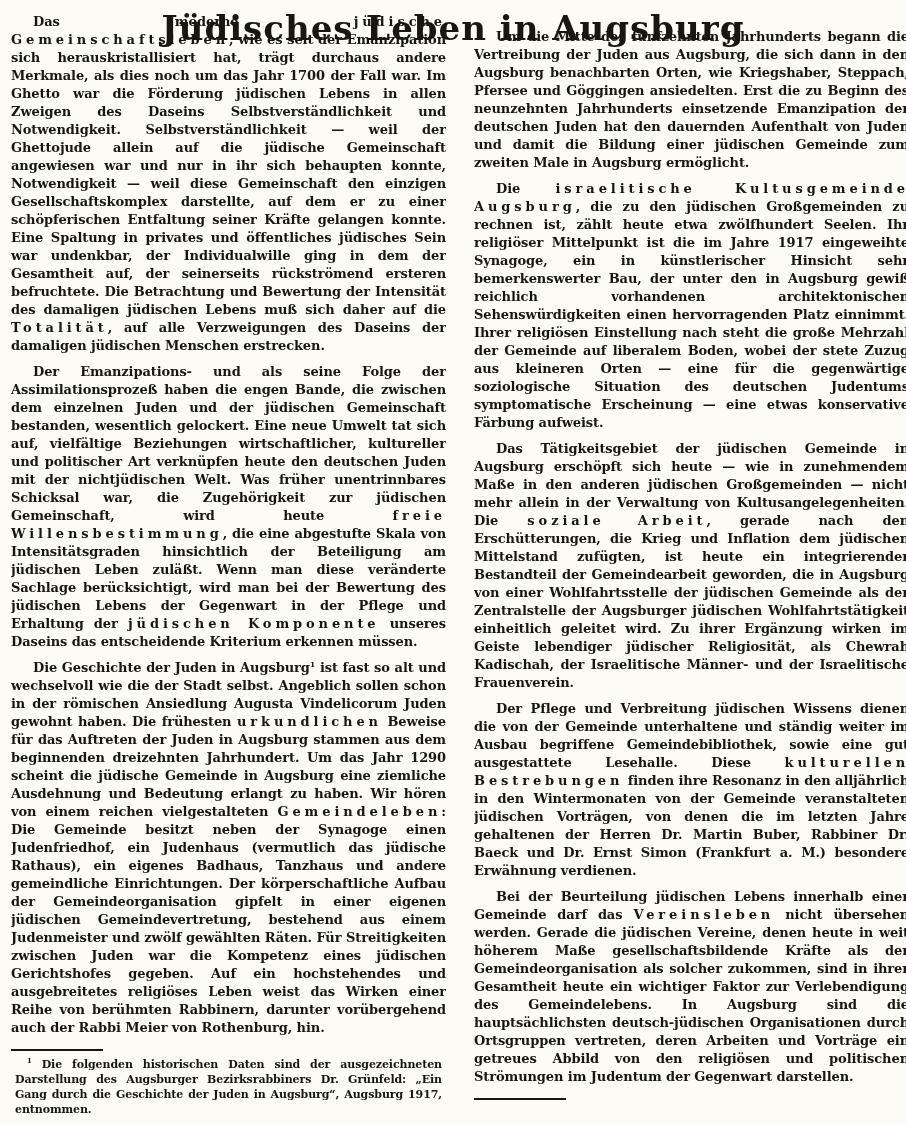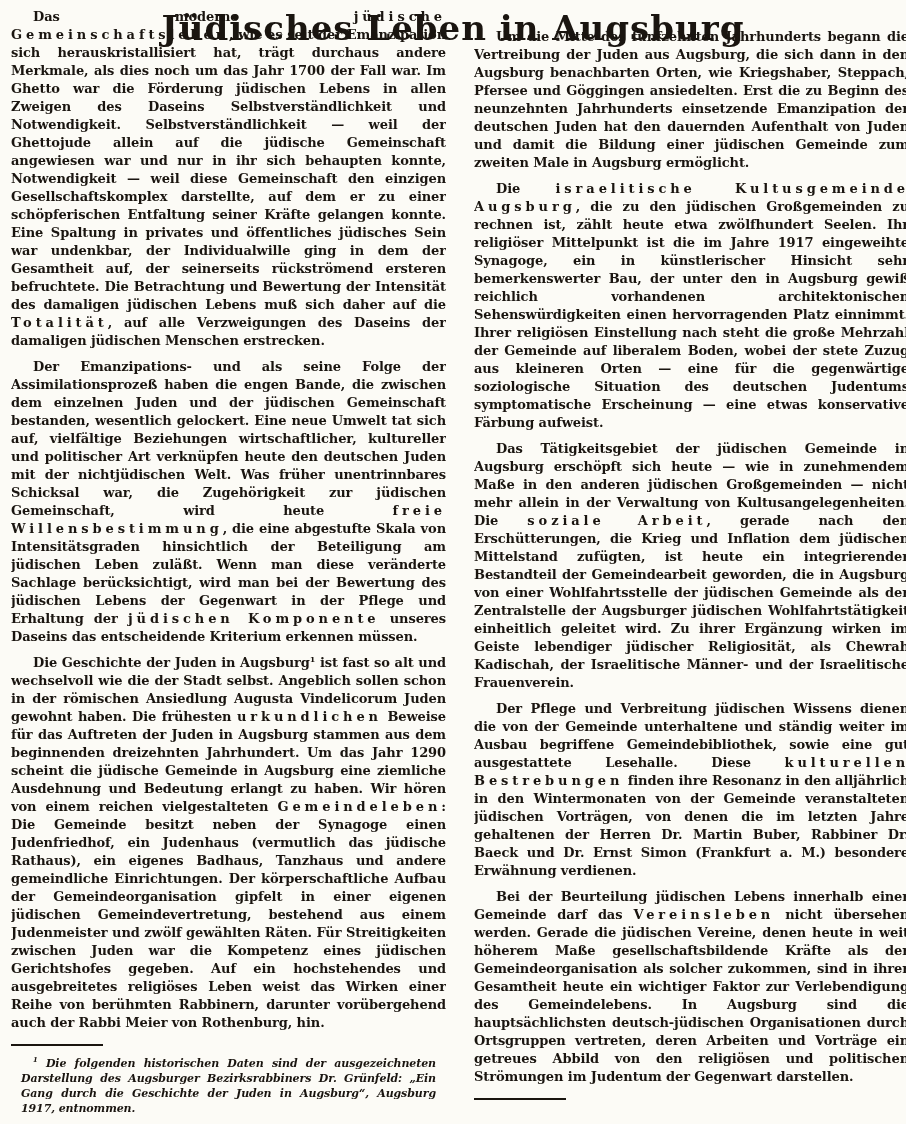--- a/index.html
+++ b/index.html
@@ -22,22 +22,22 @@
     font-size:13px; font-weight:bold; line-height:18px;
     text-align:justify; letter-spacing:-0.1px;
   }
   .col .body { flex:1 1 auto; overflow:hidden; }
   .para { margin:0 0 8px; text-indent:22px; hyphens:auto; }
   .sperr { letter-spacing:0.3em; }
   sup.fnmark { font-size:0.62em; line-height:0; }
   .fn-block { flex:0 0 auto; padding-top:4px; }
   .fn-rule { width:92px; border-top:2px solid #1a1510; margin:0 0 6px; }
   .footnote {
-    margin:10px; font-size:11px; line-height:15px; font-weight:bold;
-    text-align:justify; text-indent:12px; hyphens:auto;font-style:italic;
+    margin:4px; font-size:11px; line-height:15px; font-weight:bold;
+    text-align:justify; text-indent:12px; hyphens:auto;
   }
 </style>
 </head>
 <body>
 
 <div class="page">
   <h1 class="title">Jüdisches Leben in Augsburg</h1>
 
   <div class="columns">
     <div class="col">

